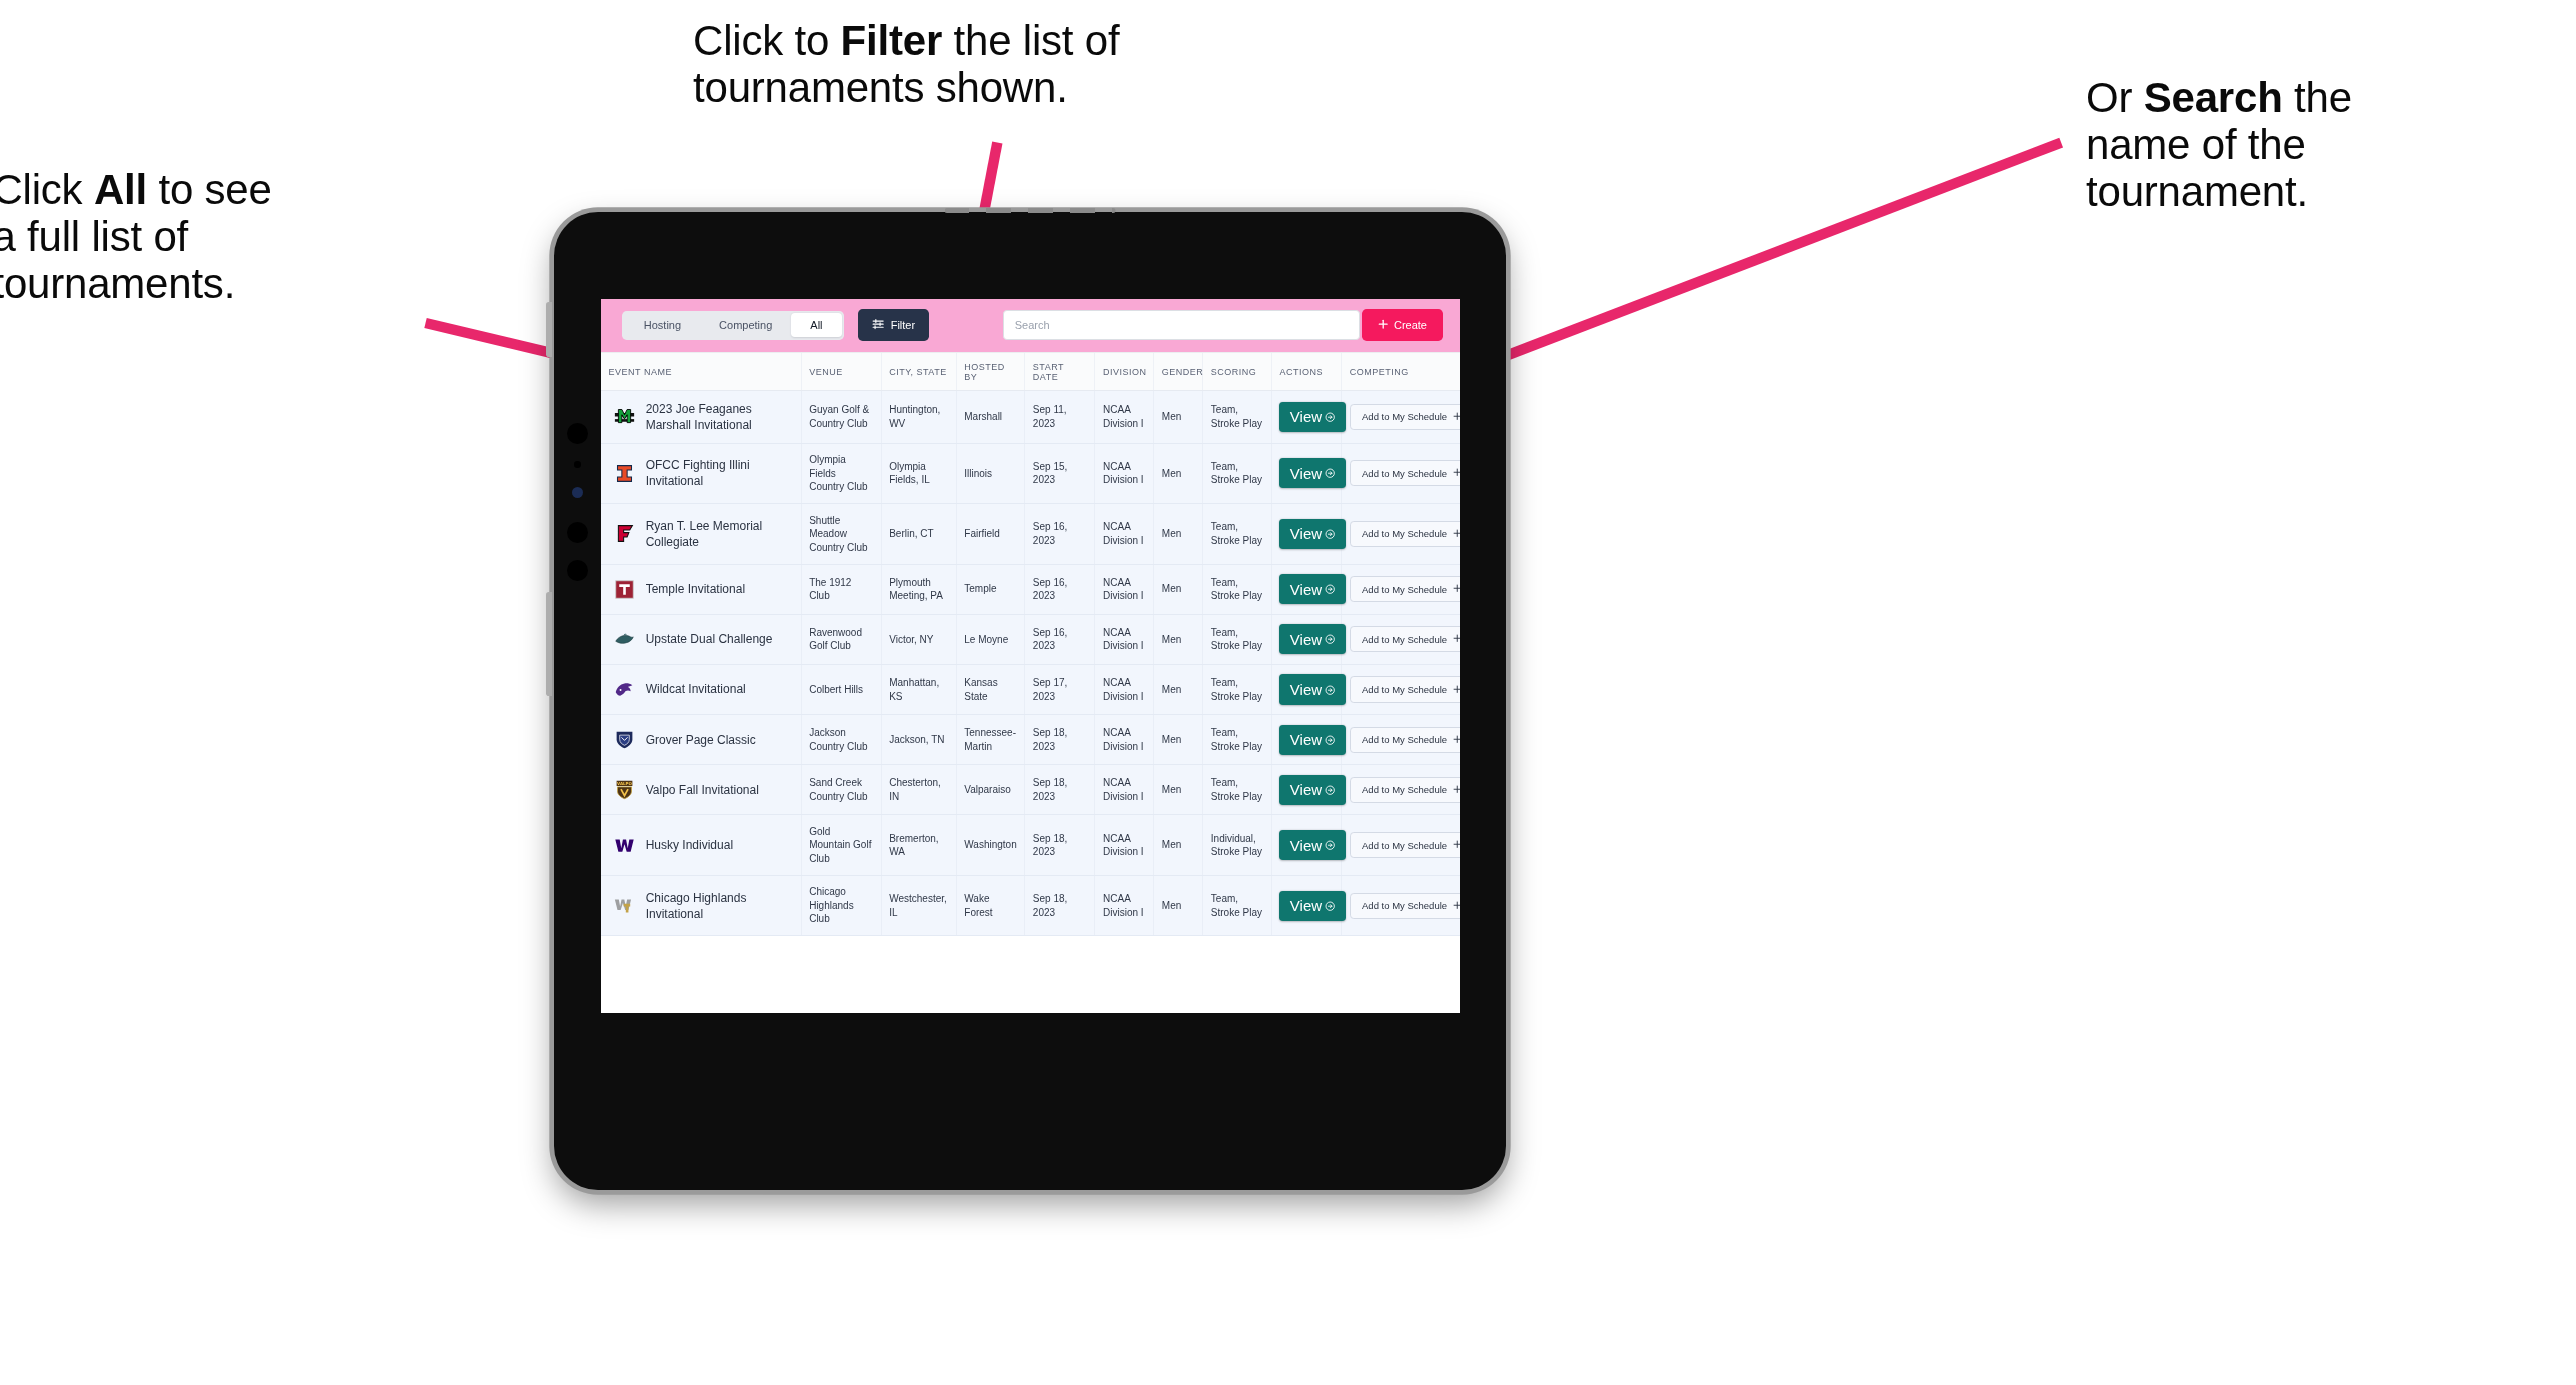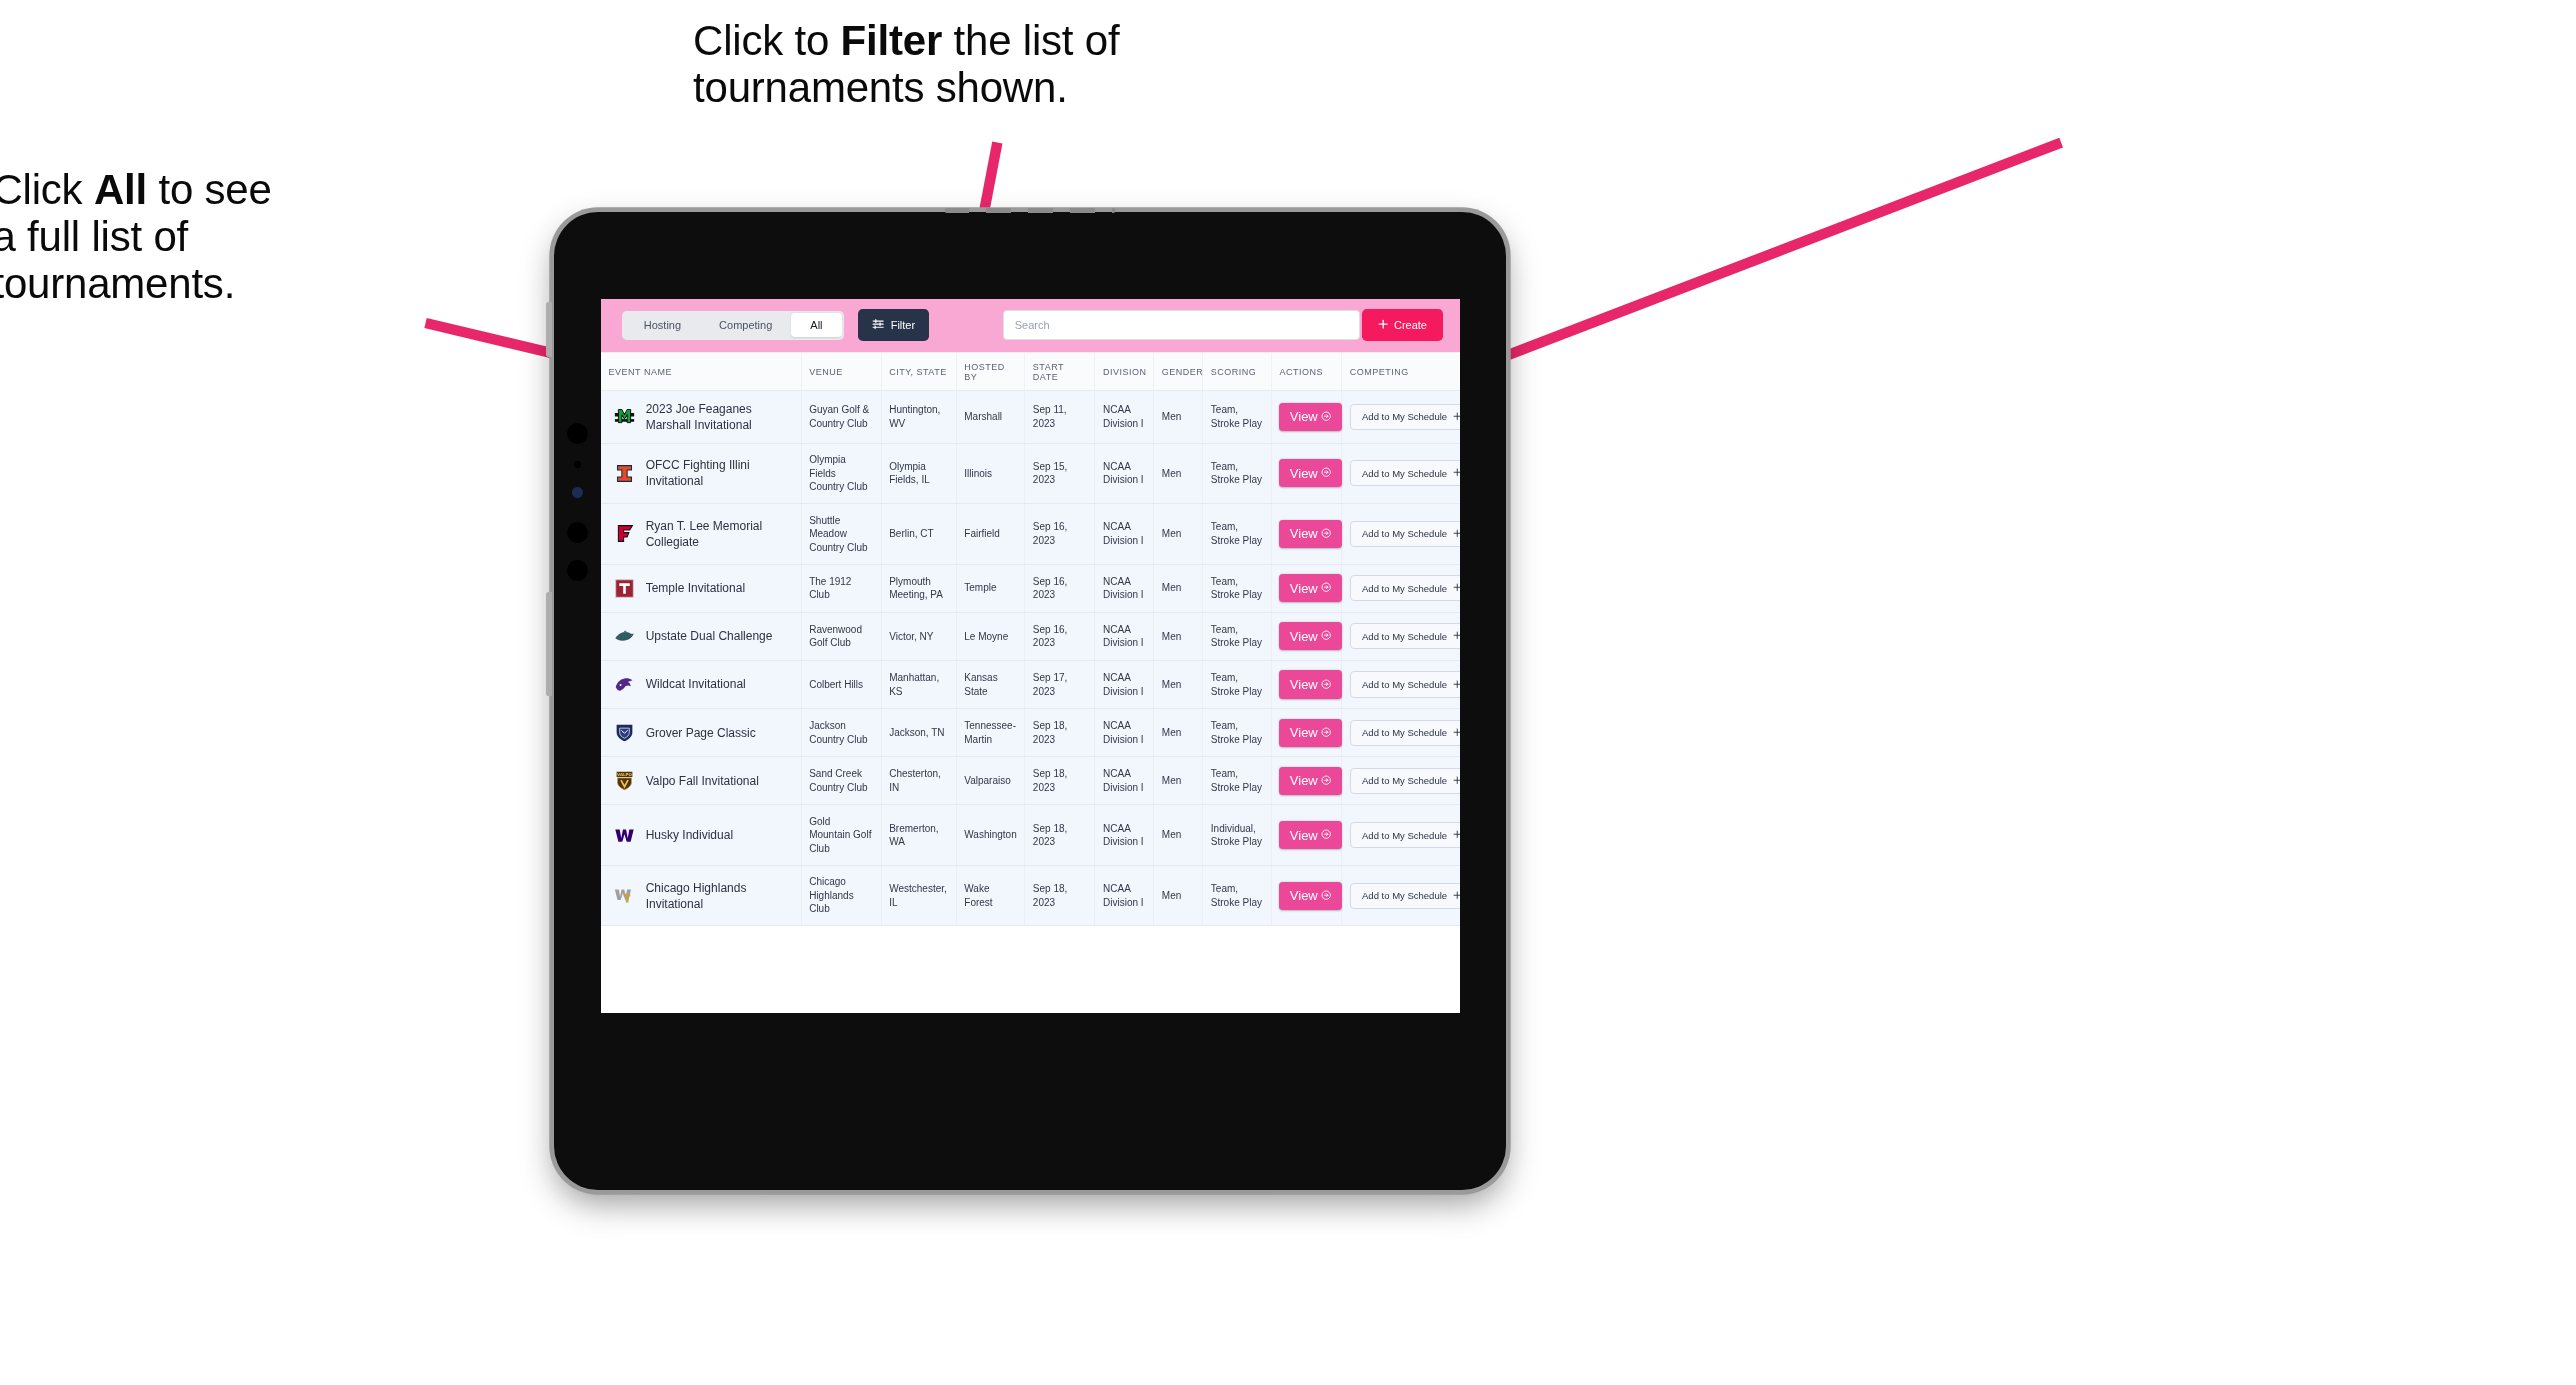--- a/index.html
+++ b/index.html
@@ -181,22 +181,22 @@
 
   .evt-cell { display: flex; align-items: center; gap: 10.4px; padding-left: 5.7px; }
   .evt-logo {
     width: 21px; height: 21px; flex: 0 0 21px;
     display: flex; align-items: center; justify-content: center;
   }
   .evt-logo svg { display: block; }
   .evt-name { font-size: 12px; color: #2b3342; }
 
   .view-btn {
-    background: #ec4899; color: #fff; border: none;
-    border-radius: 3.8px; font-size: 13px;
+    background: #0f766e; color: #fff; border: none;
+    border-radius: 3.8px; font-size: 15px;
     padding: 6.6px 10.4px; cursor: pointer;
     display: inline-flex; align-items: center; gap: 3px;
     box-shadow: 0 0.9px 1.9px rgba(0,0,0,0.25);
   }
   .add-btn {
     background: #f7f9fd; color: #2b3342;
     border: 0.9px solid #d4dae5; border-radius: 3.8px;
     font-size: 9.5px; padding: 6.6px 11.4px; cursor: pointer;
     display: inline-flex; align-items: center; gap: 6px;
     white-space: nowrap;
@@ -218,20 +218,23 @@
 </head>
 <body>
 
 <div id="stage">
 
   <div class="annot" id="annot-all">Click <b>All</b> to see
 a full list of
 tournaments.</div>
   <div class="annot" id="annot-filter">Click to <b>Filter</b> the list of
 tournaments shown.</div>
+  <div class="annot" id="annot-search">Or <b>Search</b> the
+name of the
+tournament.</div>
 
   <svg class="arrow" style="left:0;top:0;width:2576px;height:1386px;" viewBox="0 0 2712 1459" width="2576" height="1386">
     <defs>
       <marker id="ah" markerWidth="6" markerHeight="6" refX="3.1" refY="3" orient="auto" markerUnits="strokeWidth">
         <path d="M0,0 L6,3 L0,6 z" fill="#e8276b"></path>
       </marker>
     </defs>
 
     <line x1="448" y1="340" x2="800" y2="424" stroke="#e8276b" stroke-width="11" marker-end="url(#ah)"></line>
 

